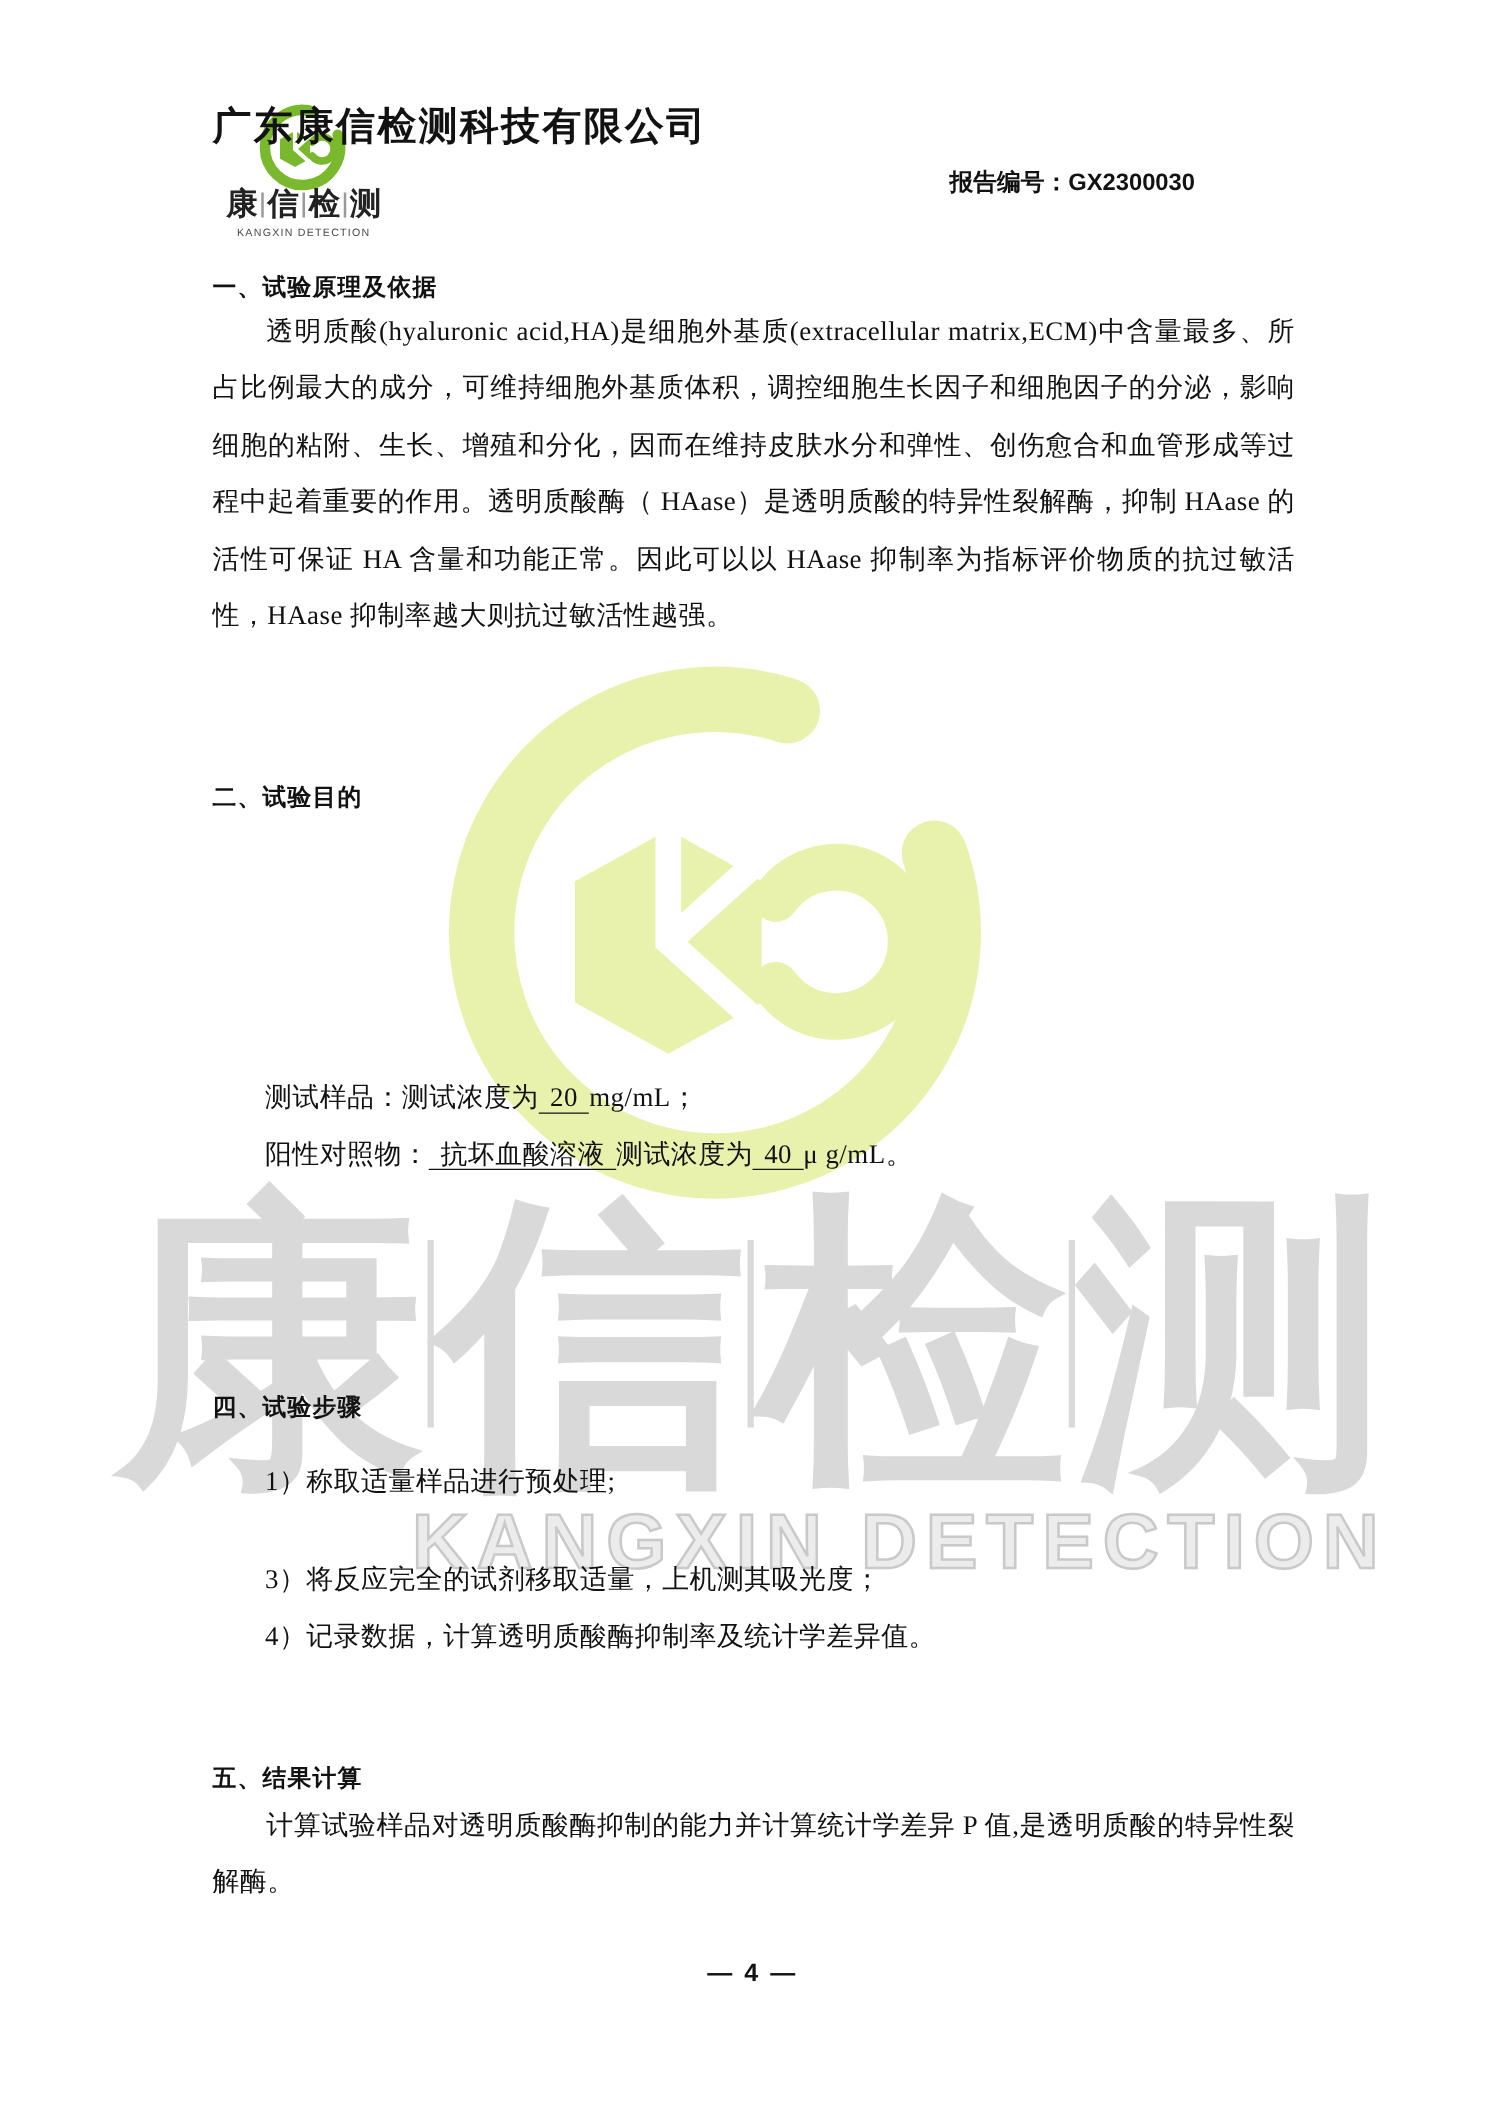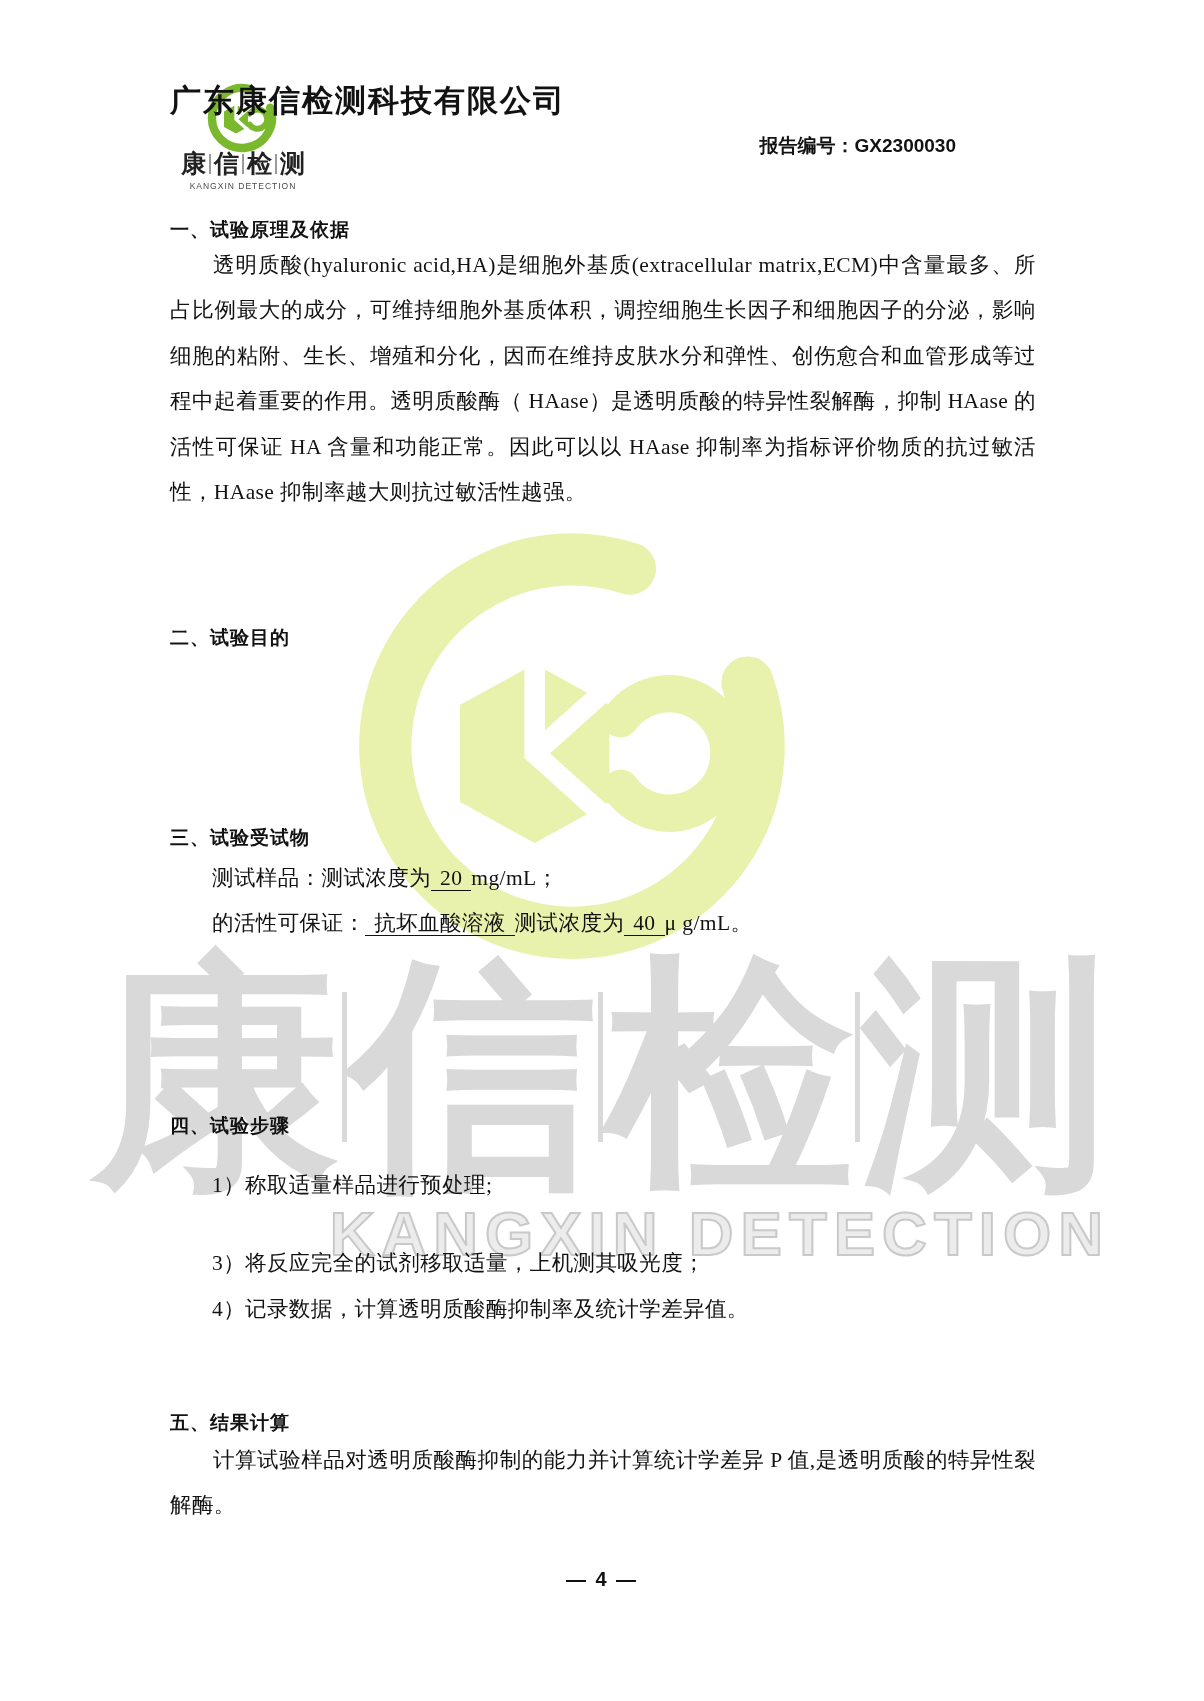--- a/index.html
+++ b/index.html
@@ -132,26 +132,25 @@
   <div class="logo-sub">KANGXIN DETECTION</div>
 
   <div class="company-title">广东康信检测科技有限公司</div>
   <div class="report-no"><span>报告编号：</span><span>GX2300030</span></div>
 
   <div class="sec-heading h1">一、试验原理及依据</div>
   <div class="body-par p1">透明质酸(hyaluronic acid,HA)是细胞外基质(extracellular matrix,ECM)中含量最多、所占比例最大的成分，可维持细胞外基质体积，调控细胞生长因子和细胞因子的分泌，影响细胞的粘附、生长、增殖和分化，因而在维持皮肤水分和弹性、创伤愈合和血管形成等过程中起着重要的作用。透明质酸酶（ HAase）是透明质酸的特异性裂解酶，抑制 HAase 的活性可保证 HA 含量和功能正常。因此可以以 HAase 抑制率为指标评价物质的抗过敏活性，HAase 抑制率越大则抗过敏活性越强。</div>
 
   <div class="sec-heading h2">二、试验目的</div>
 
-  <div class="sec-heading h3">三、试验受试物</div>
   <div class="s3-line l1">
     <span>测试样品：测试浓度为</span><span class="u">20</span><span>mg/mL；</span>
   </div>
   <div class="s3-line l2">
-    <span>的活性可保证：</span><span class="u">抗坏血酸溶液</span><span>测试浓度为</span><span class="u">40</span><span>μ g/mL。</span>
+    <span>阳性对照物：</span><span class="u">抗坏血酸溶液</span><span>测试浓度为</span><span class="u">40</span><span>μ g/mL。</span>
   </div>
 
   <div class="sec-heading h4">四、试验步骤</div>
   <div class="step st1">1）称取适量样品进行预处理;</div>
   <div class="step st3">3）将反应完全的试剂移取适量，上机测其吸光度；</div>
   <div class="step st4">4）记录数据，计算透明质酸酶抑制率及统计学差异值。</div>
 
   <div class="sec-heading h5">五、结果计算</div>
   <div class="body-par p5">计算试验样品对透明质酸酶抑制的能力并计算统计学差异 P 值,是透明质酸的特异性裂解酶。</div>
 

